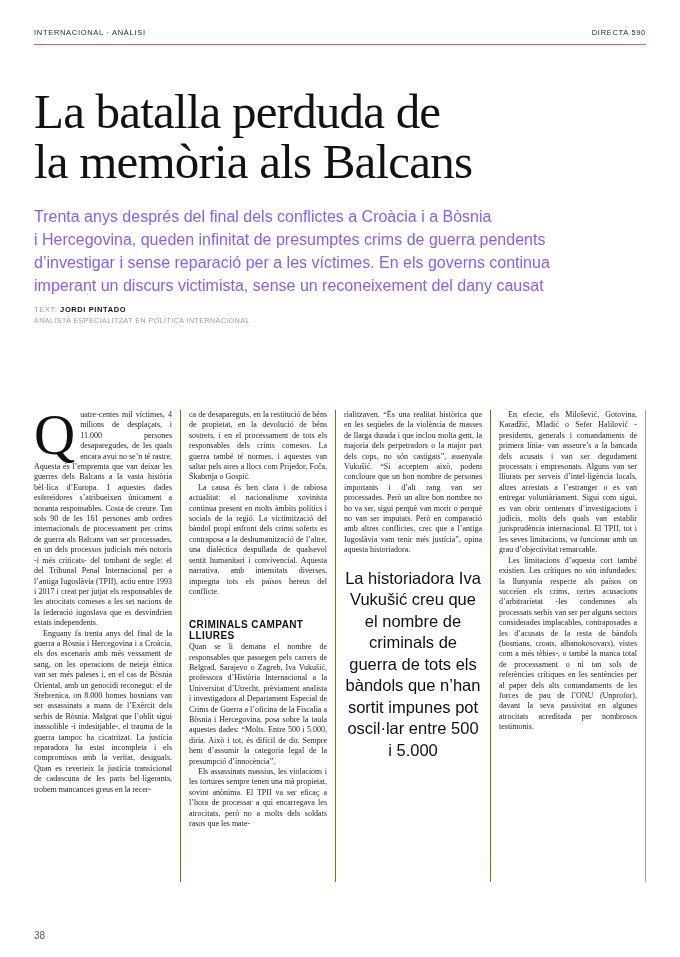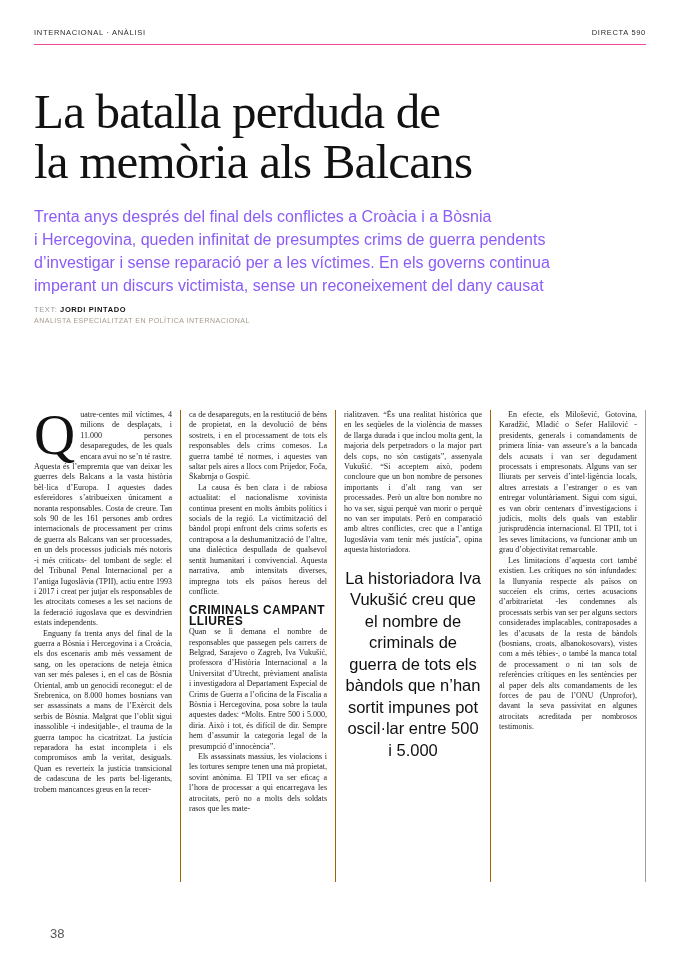--- a/index.html
+++ b/index.html
@@ -64,38 +64,38 @@
   p.body { margin: 0; }
   p.body.indent { text-indent: 9px; }
   .dropcap {
     float: left;
     font-family: "Liberation Serif", serif;
     font-size: 57px; line-height: 44px;
     padding: 3px 5px 0 0;
     color: #111;
   }
   .subhead {
-    margin: 8px 0 1px;
+    margin: 23px 0 1px;
     font-family: "Liberation Sans", sans-serif;
     font-weight: bold;
-    font-size: 12px; letter-spacing: .4px;
+    font-size: 10px; letter-spacing: .4px;
     text-align: left;
     color: #111;
   }
   .pullquote {
     margin: 12px 0 0;
     font-family: "Liberation Sans", sans-serif;
     font-size: 16.5px; line-height: 21.5px;
     text-align: center;
     color: #101010;
   }
   .pagenum {
-    position: absolute; left: 50px; bottom: 16px;
+    position: absolute; left: 34px; bottom: 16px;
     font-family: "Liberation Sans", sans-serif;
-    font-size: 13px; color: #555;
+    font-size: 10px; color: #555;
   }
 </style>
 </head>
 <body>
 
 <div class="page">
 
   <div class="kicker">
     <span>INTERNACIONAL · ANÀLISI</span>
     <span>DIRECTA 590</span>

